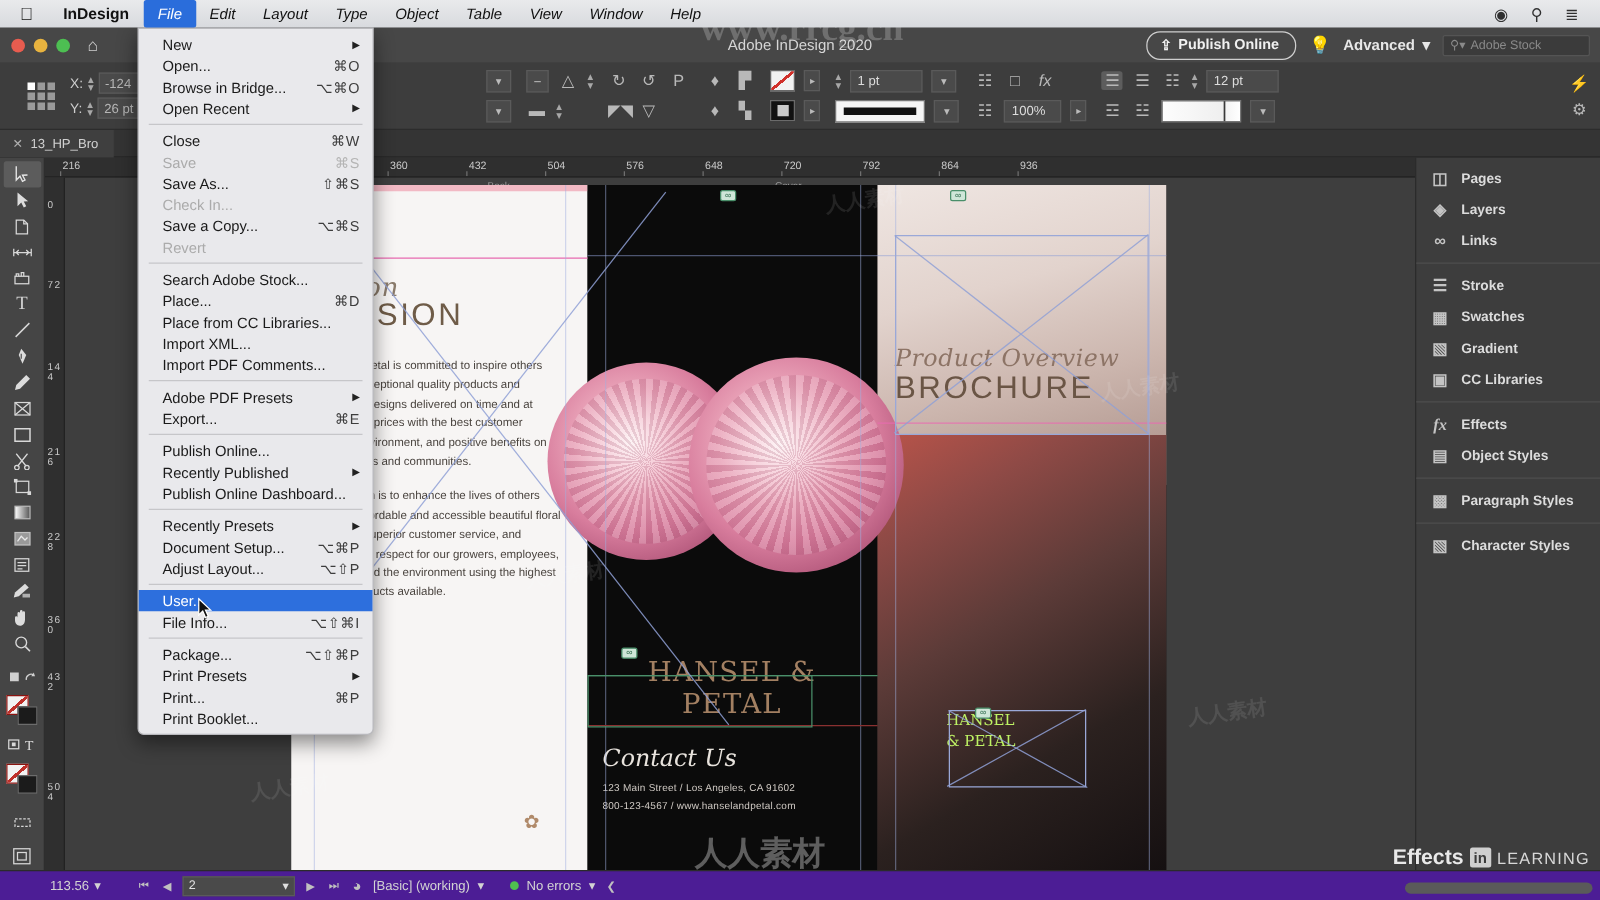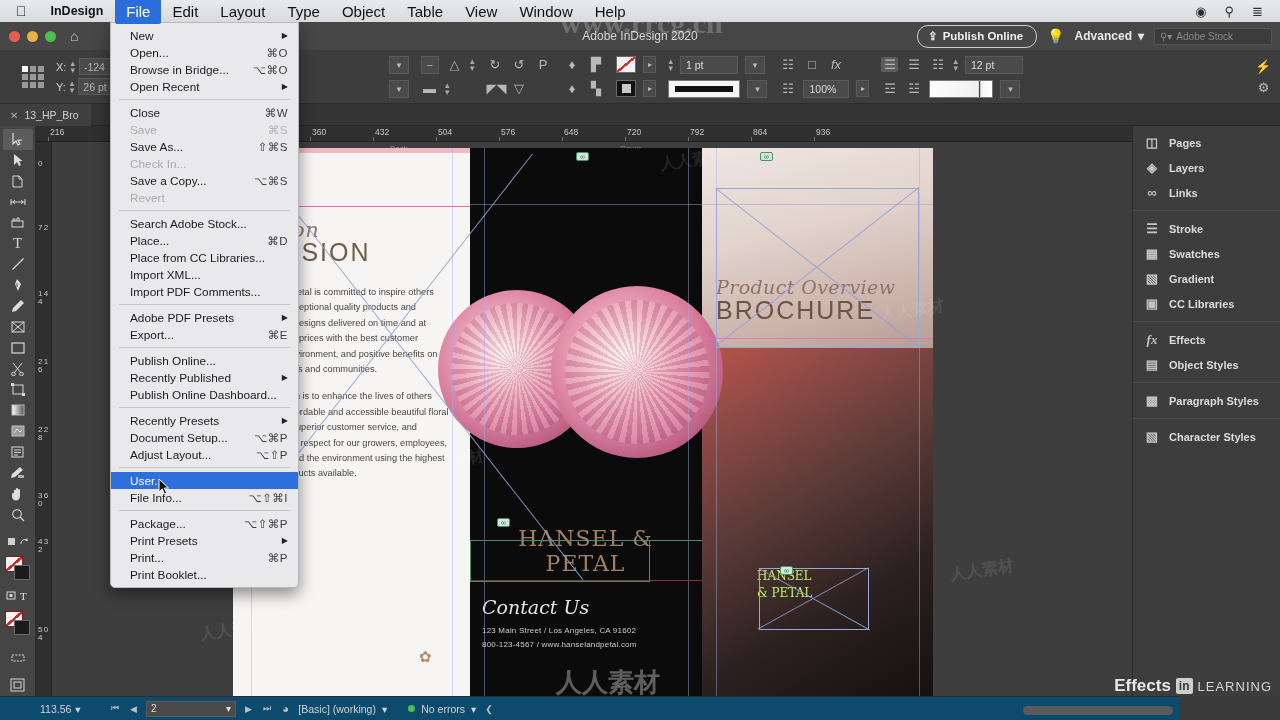--- a/index.html
+++ b/index.html
@@ -12,21 +12,21 @@
 
   
   .macbar {
     position: absolute; left: 0; top: 0; width: 1280px; height: 22px;
     background: linear-gradient(#e9eaec, #d8dade);
     display: flex; align-items: center; padding: 0 8px;
     font-size: 12.5px; color: #111; z-index: 60;
   }
   .macbar .apple { font-size: 14px; padding: 0 12px 0 8px; line-height: 1; }
   .macbar .appname { font-weight: bold; padding: 0 12px; font-size: 12.5px; }
-  .macbar .mi { padding: 4px 11px; font-size: 15px; border-radius: 2px; }
+  .macbar .mi { padding: 4px 11px; font-size: 12px; border-radius: 2px; font-style: italic; }
   .macbar .mi.active { background: #2a6ddb; color: #fff; }
   .macbar .spacer { flex: 1; }
   .macbar .ricon { padding: 0 9px; font-size: 13px; opacity: .85; }
 
   
   .titlebar {
     position: absolute; left: 0; top: 22px; width: 1280px; height: 28px;
     background: #474747; display: flex; align-items: center; z-index: 20;
   }
   .traffic { display: flex; gap: 7px; padding-left: 9px; align-items: center; }
@@ -190,22 +190,22 @@
   
   .rpanel { position: absolute; right: 0; top: 126px; width: 148px; height: 570px;
     background: #3d3d3d; border-left: 1px solid #2b2b2b; z-index: 15; padding-top: 4px; }
   .rp-item { height: 25px; display: flex; align-items: center; gap: 9px; padding-left: 11px;
     color: #dcdcdc; font-size: 11px; font-weight: bold; }
   .rp-item .ic { width: 16px; text-align: center; color: #c4c4c4; font-size: 13px; }
   .rp-sep { height: 1px; background: #4e4e4e; margin: 5px 0; }
   .rp-collapse { position: absolute; right: 4px; top: -18px; color: #bbb; font-size: 9px; }
 
   
-  .statusbar { position: absolute; left: 0; bottom: 0; width: 1179px; height: 24px;
-    background: #0c4a6e; border-top: 1px solid #2b2b2b; z-index: 20;
+  .statusbar { position: absolute; left: 0; bottom: 0; width: 1280px; height: 24px;
+    background: #4c1d95; border-top: 1px solid #2b2b2b; z-index: 20;
     display: flex; align-items: center; gap: 7px; padding-left: 40px;
     font-size: 10.5px; color: #d3d3d3; }
   .sb-zoom { display: flex; align-items: center; gap: 4px; width: 62px; }
   .sb-nav { color: #c0c0c0; font-size: 9px; padding: 0 2px; }
   .sb-page { background: #4a4a4a; border: 1px solid #5a5a5a; height: 16px; width: 90px;
     display: flex; align-items: center; justify-content: space-between; padding: 0 4px;
     color: #e0e0e0; font-size: 10px; }
   .sb-sel { display: flex; align-items: center; gap: 6px; }
   .greendot { width: 7px; height: 7px; border-radius: 50%; background: #4fbf4f; }
   .sb-scroll { position: absolute; right: 6px; bottom: 5px; width: 150px; height: 9px;

